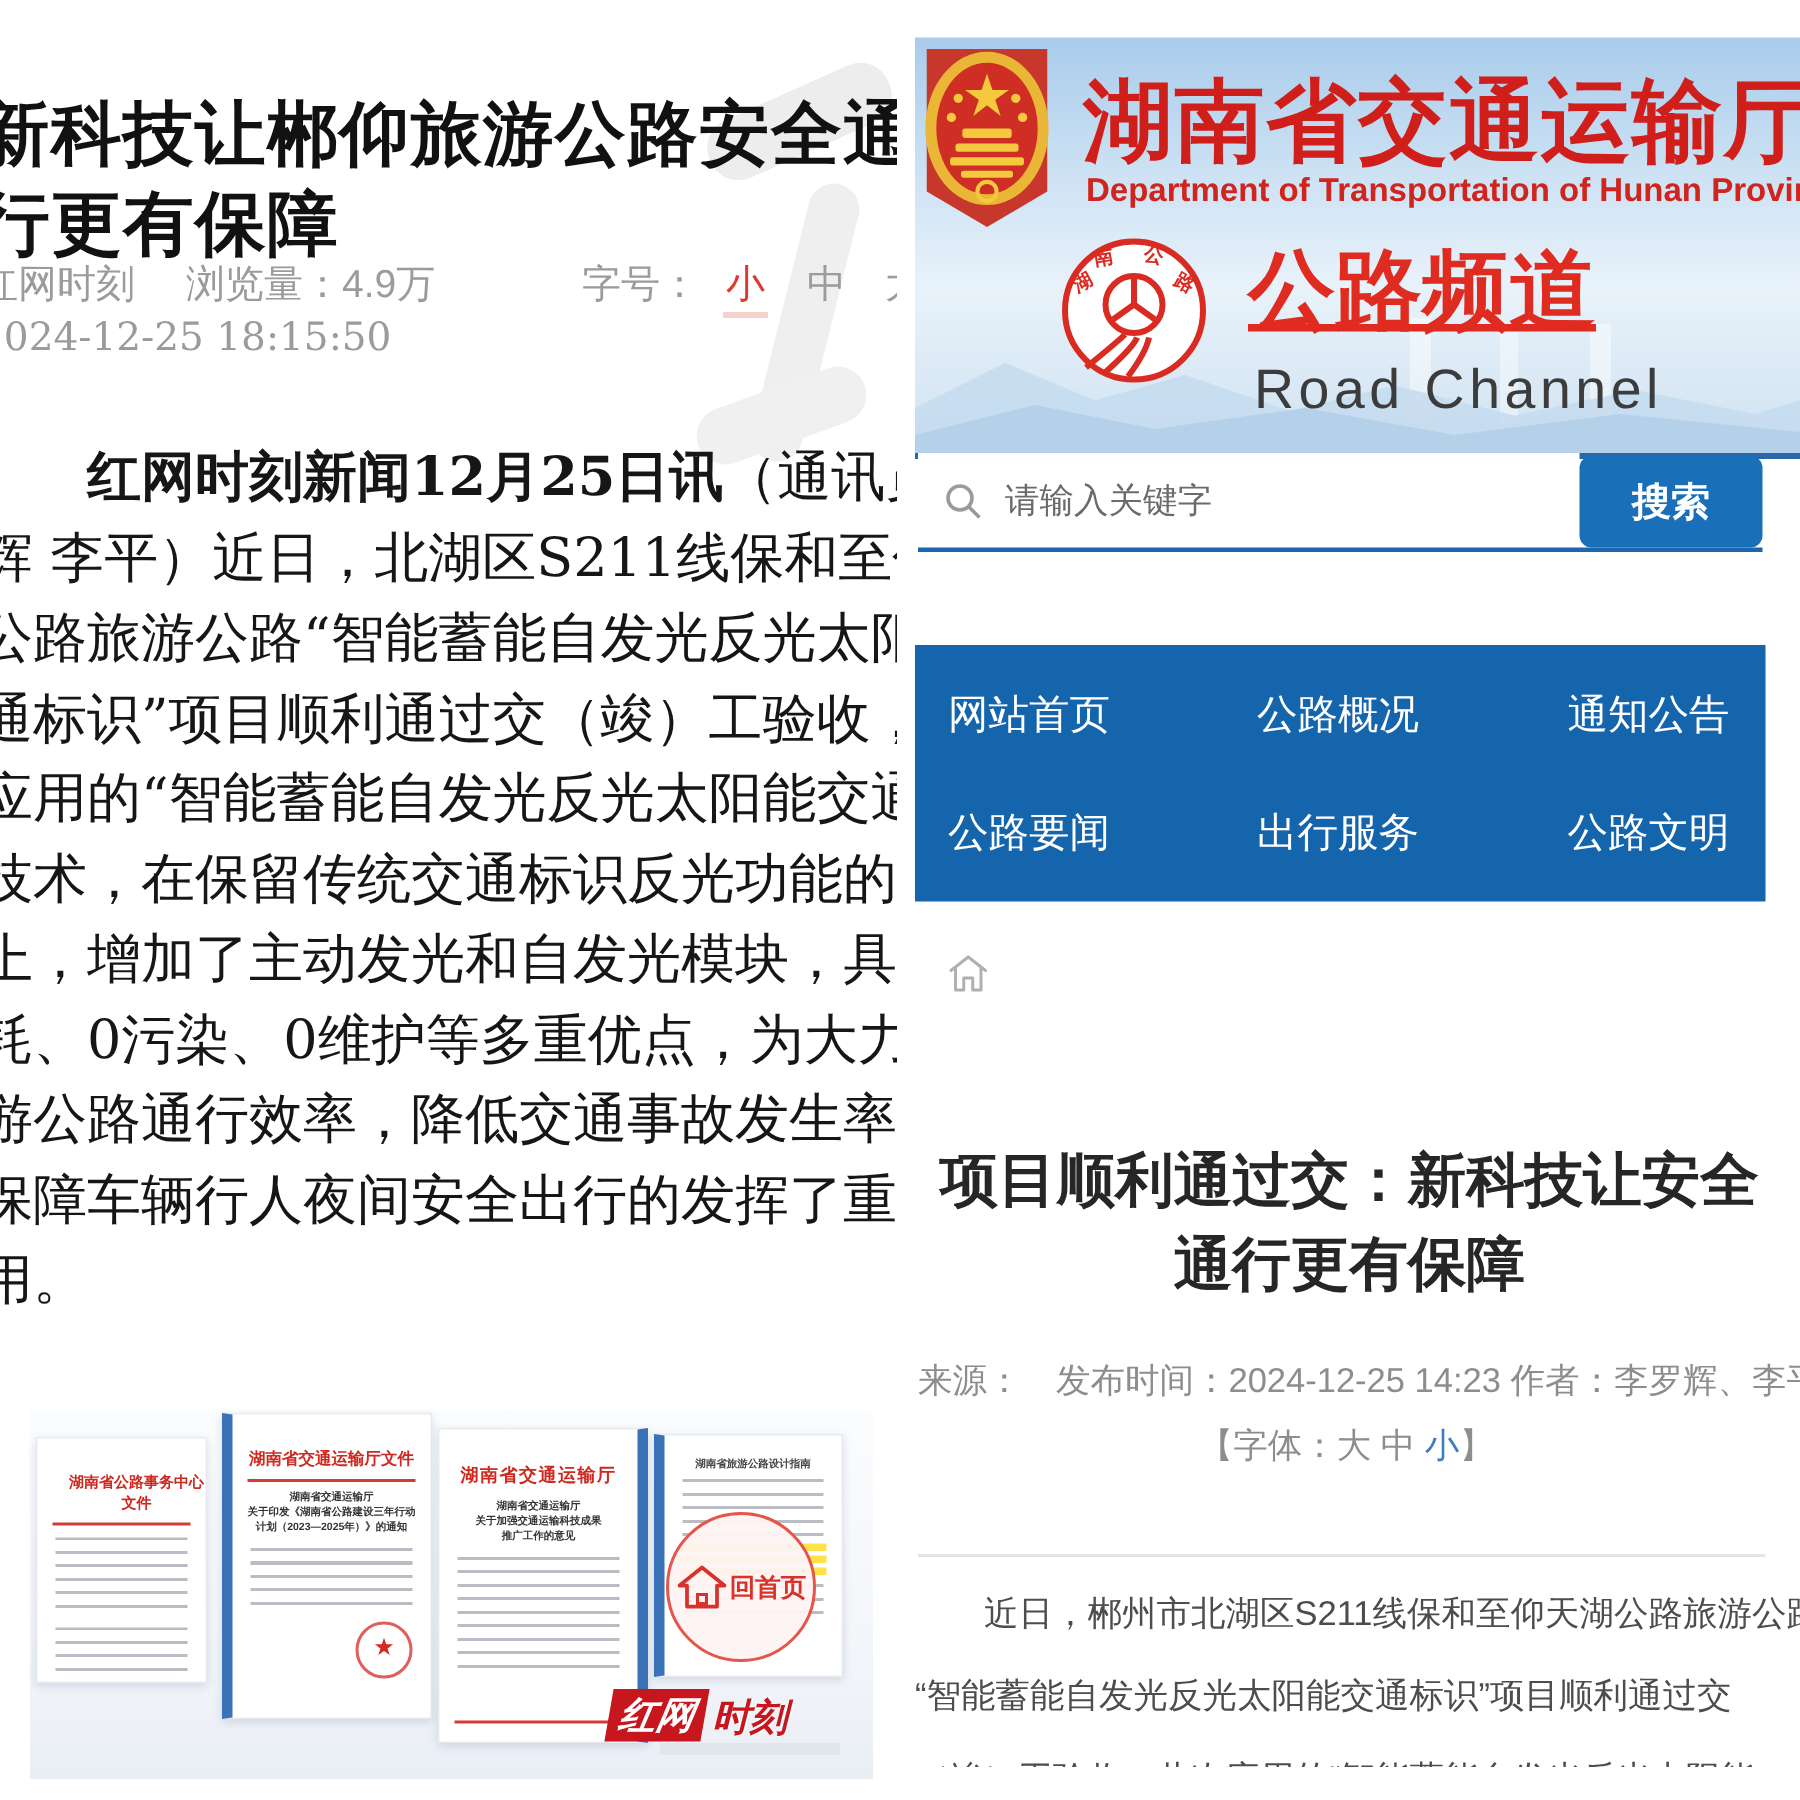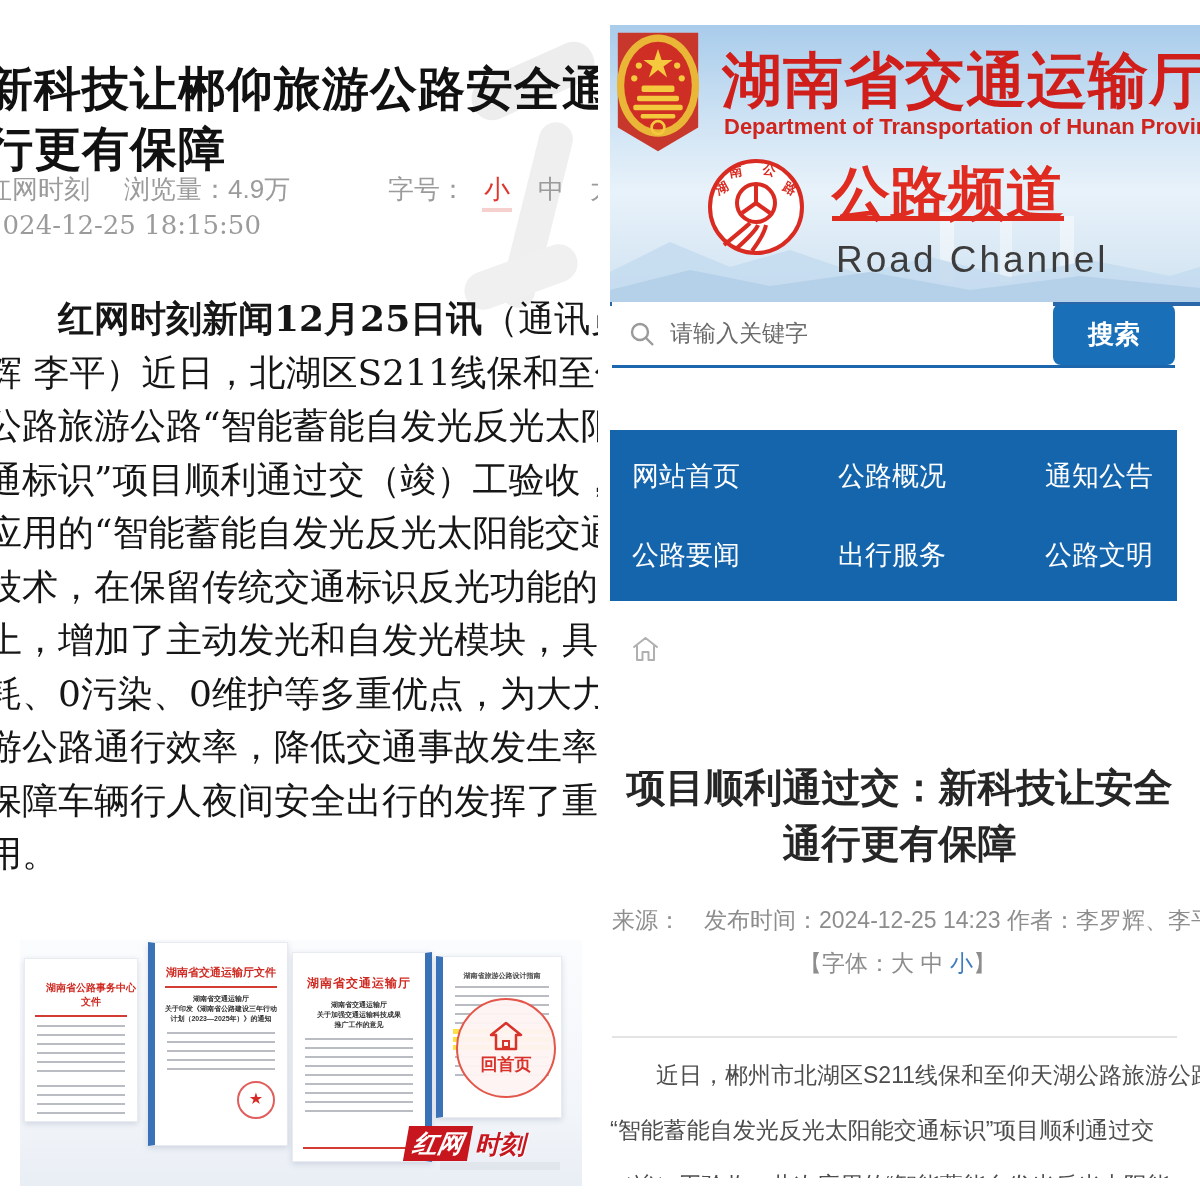--- a/index.html
+++ b/index.html
@@ -48,23 +48,23 @@
   #doc2{left:128px;top:2px;width:132px;height:202px;}
   #doc2 .rtitle{font-size:11px;}
   #doc3{left:272px;top:12px;width:132px;height:208px;}
   #doc3 .rtitle{font-size:12px;letter-spacing:1px;}
   #doc4{left:416px;top:16px;width:118px;height:160px;}
   #doc4 .rtitle{color:#444;font-size:7px;margin-top:14px;}
   .seal{position:absolute;right:12px;bottom:26px;width:34px;height:34px;border:2px solid rgba(214,40,36,.75);
         border-radius:50%;color:#d62824;font-size:16px;line-height:32px;text-align:center;}
   .hl{height:5px;background:#ffe24a;margin:3px 10px 0;}
   .bottom-rule{position:absolute;left:10px;right:10px;bottom:12px;height:2px;background:#d23c32;}
-  .home-float{position:absolute;left:424px;top:58px;width:96px;height:96px;border-radius:50%;
+  .home-float{position:absolute;left:424px;top:68px;width:96px;height:96px;border-radius:50%;
               border:2px solid #e4564a;background:rgba(253,243,242,.95);z-index:5;
-              display:flex;flex-direction:column;align-items:center;justify-content:center;gap:2px;margin-left:12px;}
+              display:flex;flex-direction:row;align-items:center;justify-content:center;gap:2px;}
   .home-float span{color:#d9322b;font-size:17px;font-weight:700;}
   .brand{position:absolute;left:386px;top:186px;display:flex;align-items:flex-end;z-index:4;}
   .brand .b1{background:#c7161d;color:#fff;font-weight:700;font-style:italic;font-size:25px;
              padding:1px 7px;transform:skewX(-10deg);}
   .brand .b2{color:#c7161d;font-weight:700;font-style:italic;font-size:25px;margin-left:5px;
              text-shadow:1px 1px 0 #fff;}
   .brand-sub{position:absolute;left:420px;top:222px;width:120px;height:8px;background:#d8dde3;opacity:.55;z-index:4;}
 
   
   .r-header{position:absolute;top:25px;left:0;width:590px;height:277px;

